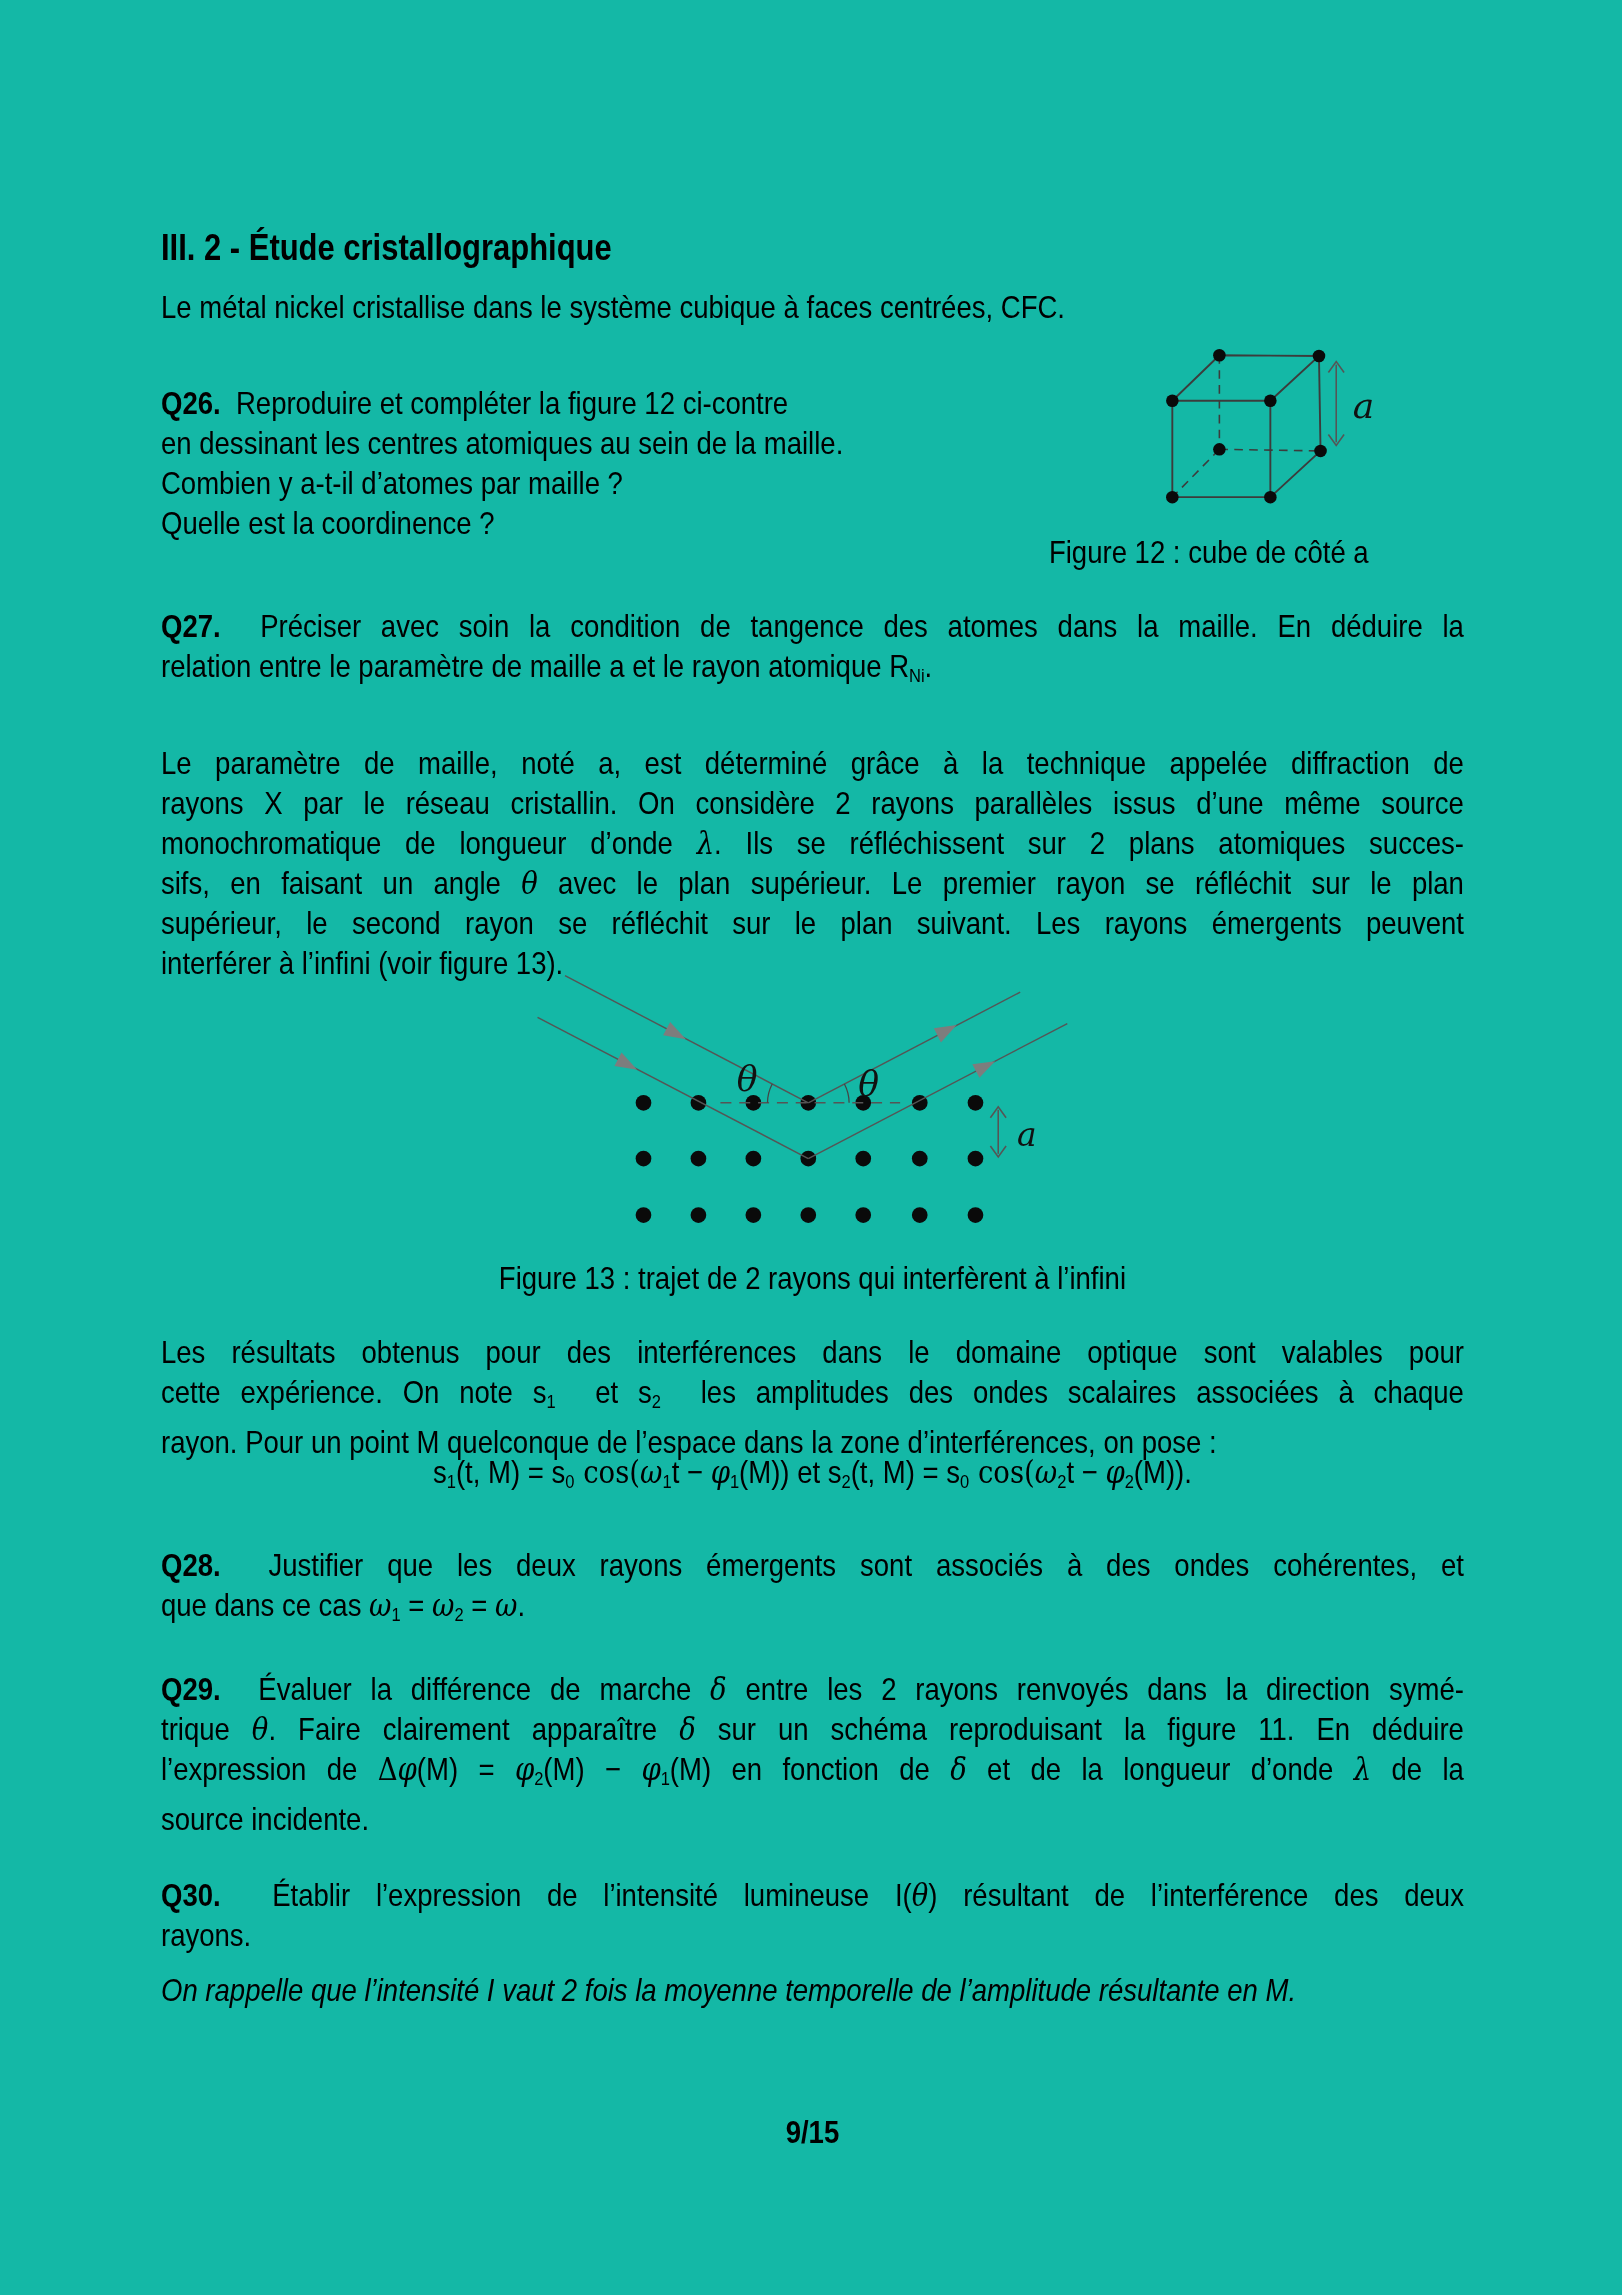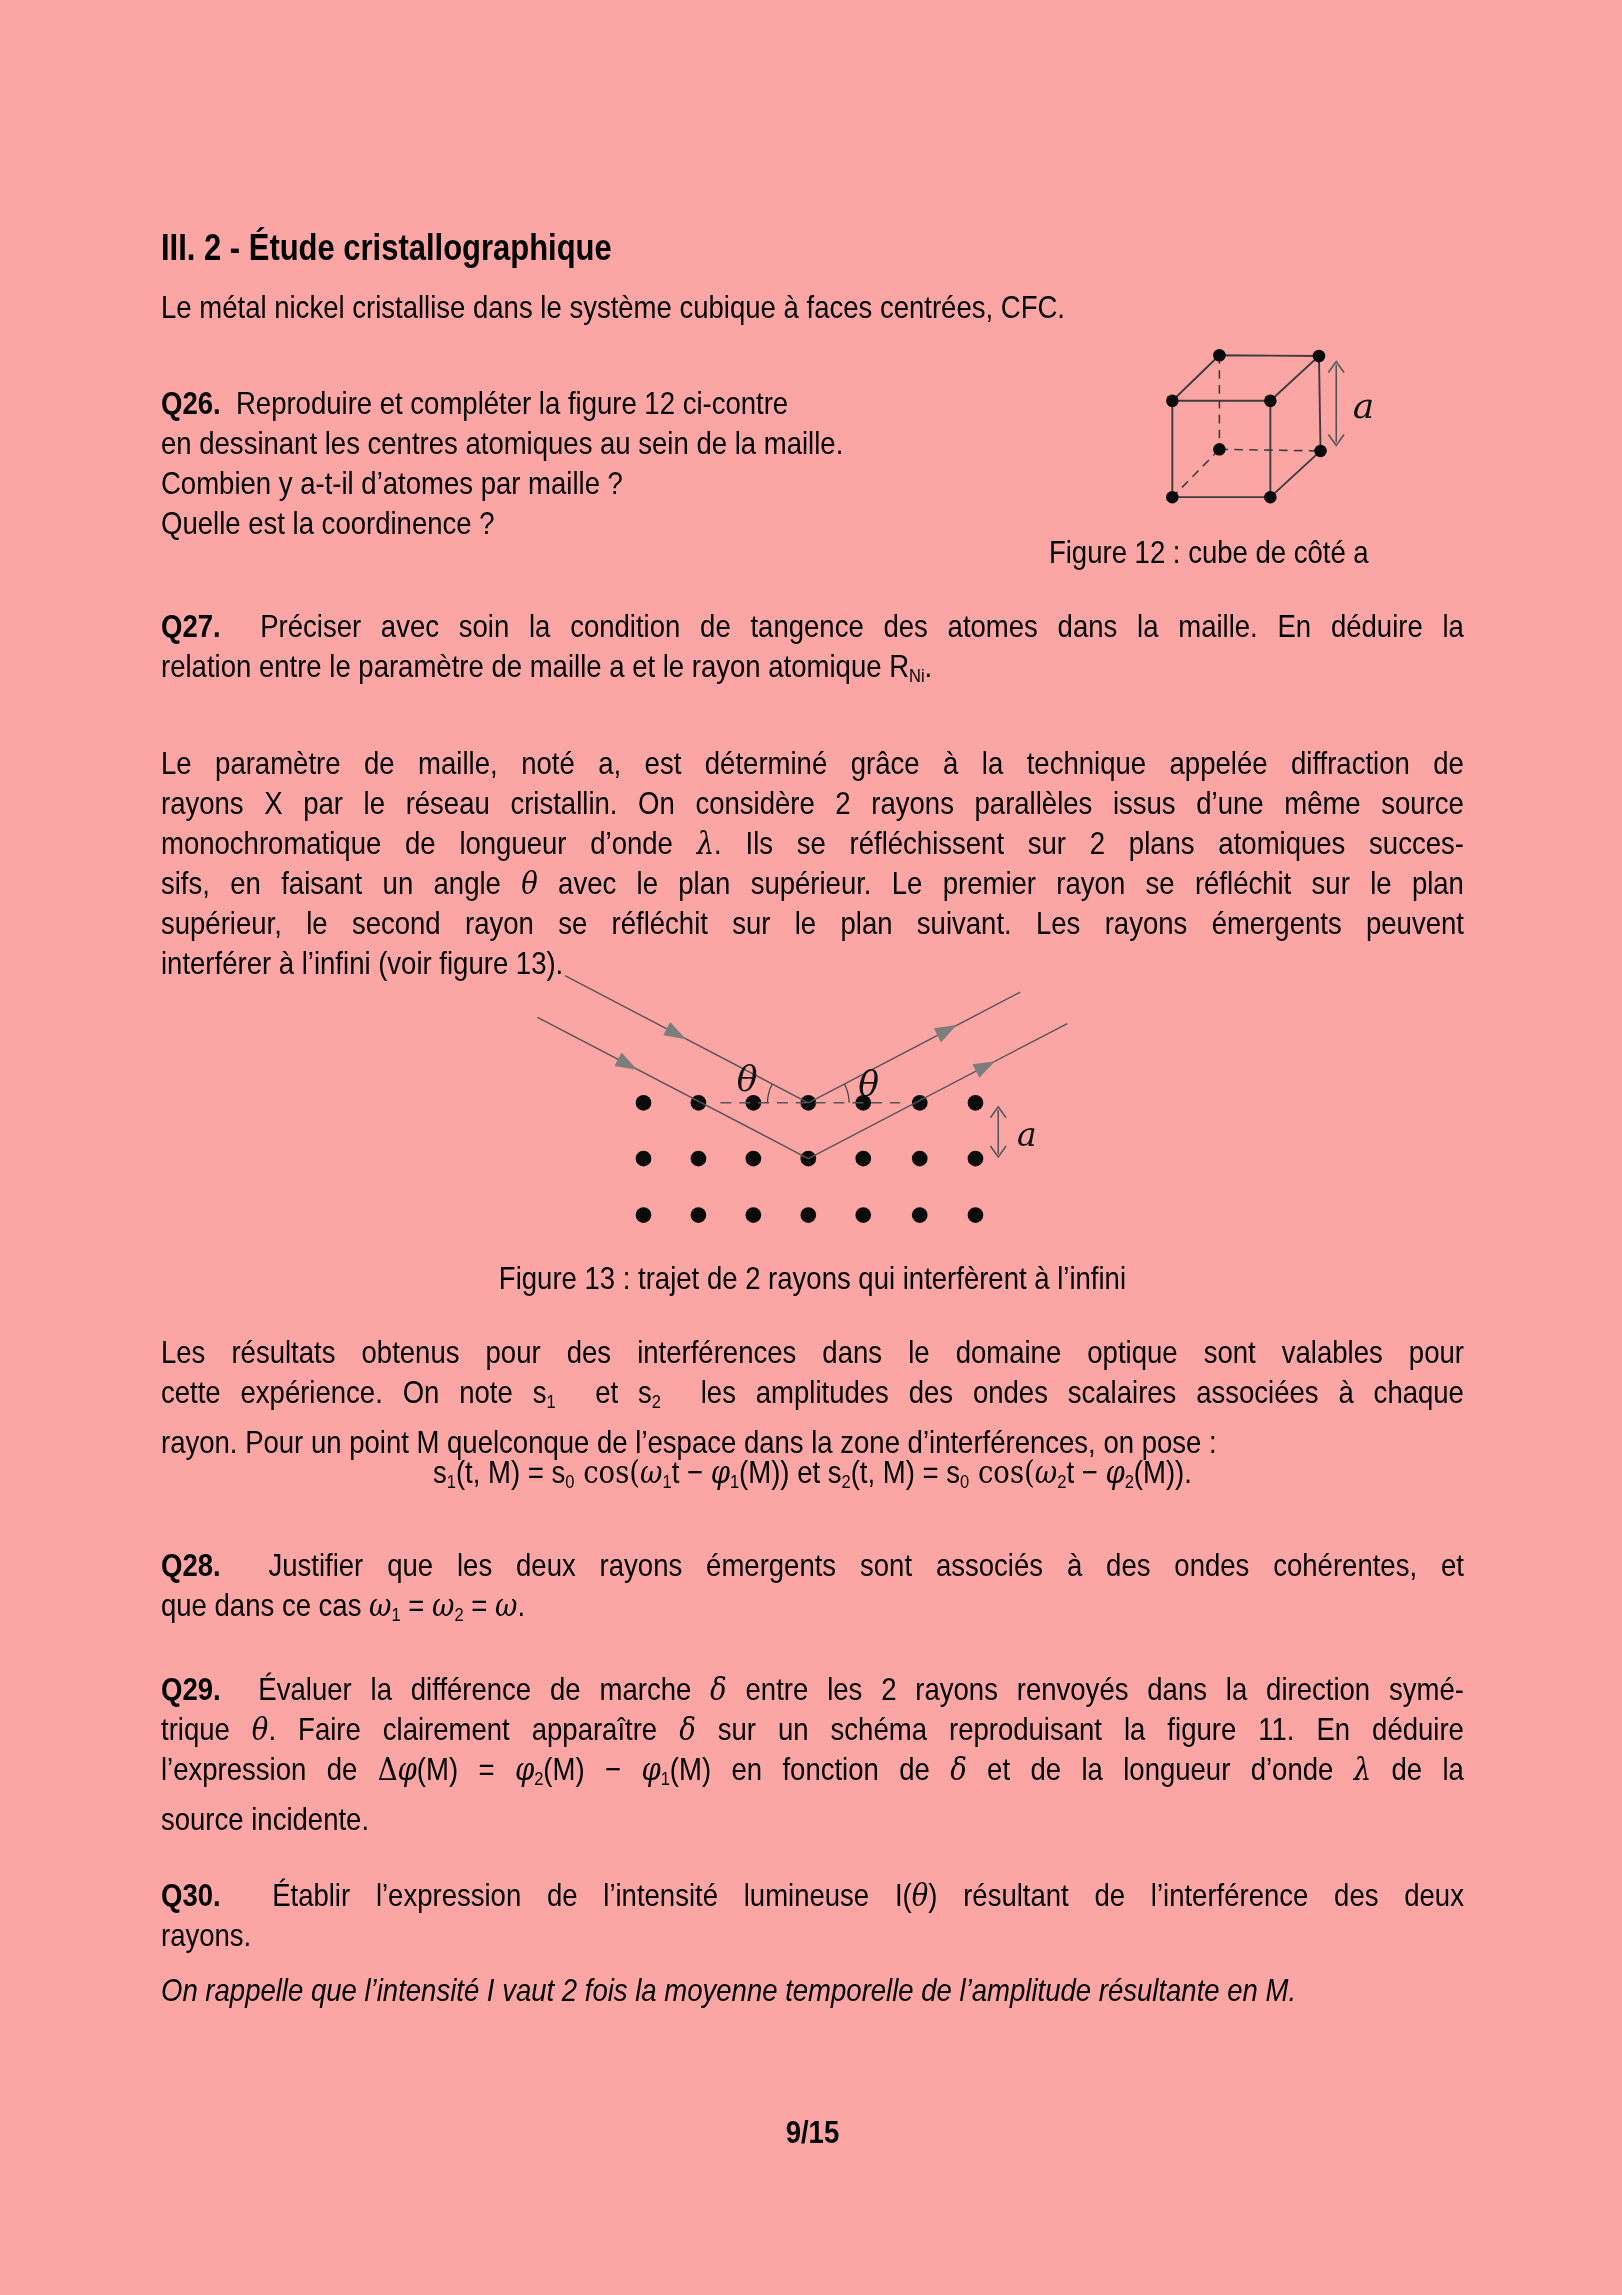--- a/index.html
+++ b/index.html
@@ -1,17 +1,17 @@
 <!DOCTYPE html>
 <html style="font-size:12.6px"><head>
 <meta charset="utf-8">
 <style>
   html,body { margin:0; padding:0; background:#ffffff; }
   .page {
-    position:relative; width:1623px; height:2295px; background:#fca5a5;
+    position:relative; width:1623px; height:2295px; background:#14b8a6;
     font-family:"Liberation Sans", sans-serif; color:#000; overflow:hidden;
   }
   .block {
     position:absolute; left:161px; width:1515px;
     transform:scaleX(0.86); transform-origin:0 0;
     font-size:32px; line-height:40px;
   }
   .rline { white-space:pre-wrap; }
   .jl { text-align:justify; text-align-last:justify; }
   .center .rline { text-align:center; }

